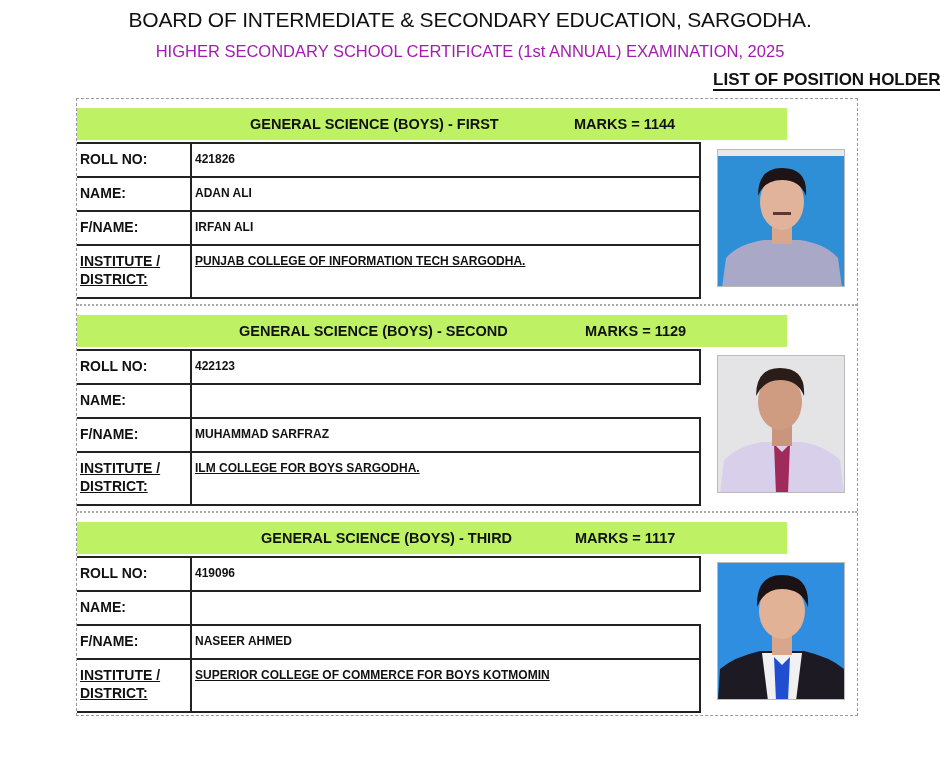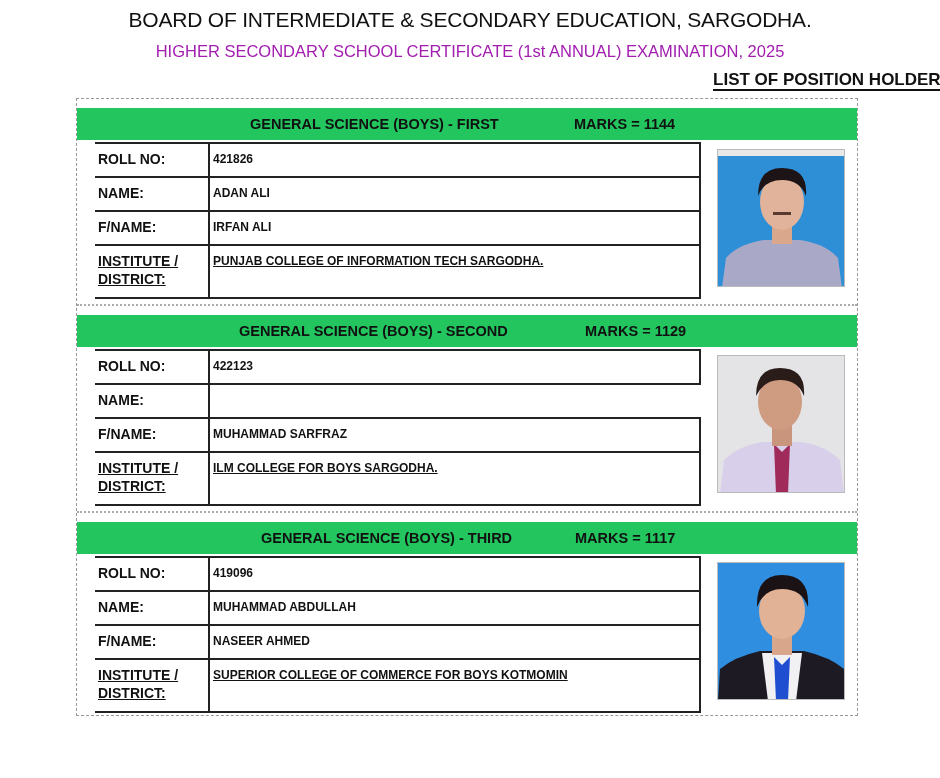--- a/index.html
+++ b/index.html
@@ -9,26 +9,26 @@
            font-size:21px; font-weight:normal; letter-spacing:-0.2px; }
   .subtitle { position:absolute; left:0; width:940px; text-align:center; top:42px;
               font-size:16.5px; color:#a21caf; }
   .listtitle { position:absolute; left:12px; width:940px; text-align:right; top:70px;
                font-size:17px; font-weight:bold; }
   .listtitle span { border-bottom:2px solid #111; padding-bottom:0; }
   .outer { position:absolute; left:76px; top:98px; width:782px; height:618px;
            border:1px dashed #999; box-sizing:border-box; }
   .section { position:absolute; left:77px; width:780px; }
   .sec-divider { position:absolute; left:77px; width:780px; height:0; border-top:2px dotted #aaa; }
-  .sec-head { position:absolute; left:0; top:0; width:780px; height:32px; background:#22c55e;
+  .sec-head { position:absolute; left:0; top:0; width:710px; height:32px; background:#bef264;
               font-size:14.5px; font-weight:bold; }
   .sec-head .subj { position:absolute; top:8px; }
   .sec-head .marks { position:absolute; top:8px; }
   .rows { position:absolute; left:0; top:34px; width:624px; }
-  .row { position:relative; display:flex; border-top:2px solid #222; box-sizing:border-box;margin-left:18px; }
+  .row { position:relative; display:flex; border-top:2px solid #222; box-sizing:border-box; }
   .row:last-child { border-bottom:2px solid #222;text-decoration:underline; }
   .lbl { width:115px; box-sizing:border-box; padding:6px 3px; font-size:14px; font-weight:bold;
          border-right:2px solid #222; line-height:18px; }
   .val { flex:1; box-sizing:border-box; padding:6px 3px; font-size:12px; font-weight:bold;
          border-right:2px solid #222; line-height:18px; }
   .photo { position:absolute; left:640px; width:128px; height:138px; border:1px solid #bbb;
            overflow:hidden; box-sizing:border-box; }
 </style>
 </head>
 <body>
@@ -128,21 +128,20 @@
     <span class="subj" style="left:184px;">GENERAL SCIENCE (BOYS) - THIRD</span>
     <span class="marks" style="left:498px;">MARKS = 1117</span>
   </div>
   <div class="rows">
     <div class="row" style="height:34px;">
       <div class="lbl">ROLL NO:</div>
       <div class="val">419096</div>
     </div>
     <div class="row" style="height:34px;">
       <div class="lbl">NAME:</div>
-      <div class="val">MUHAMMAD ABDULLAH</div>
     </div>
     <div class="row" style="height:34px;">
       <div class="lbl">F/NAME:</div>
       <div class="val">NASEER AHMED</div>
     </div>
     <div class="row" style="height:55px;">
       <div class="lbl">
           <div>INSTITUTE /</div>
           <div>DISTRICT:</div>
         </div>

